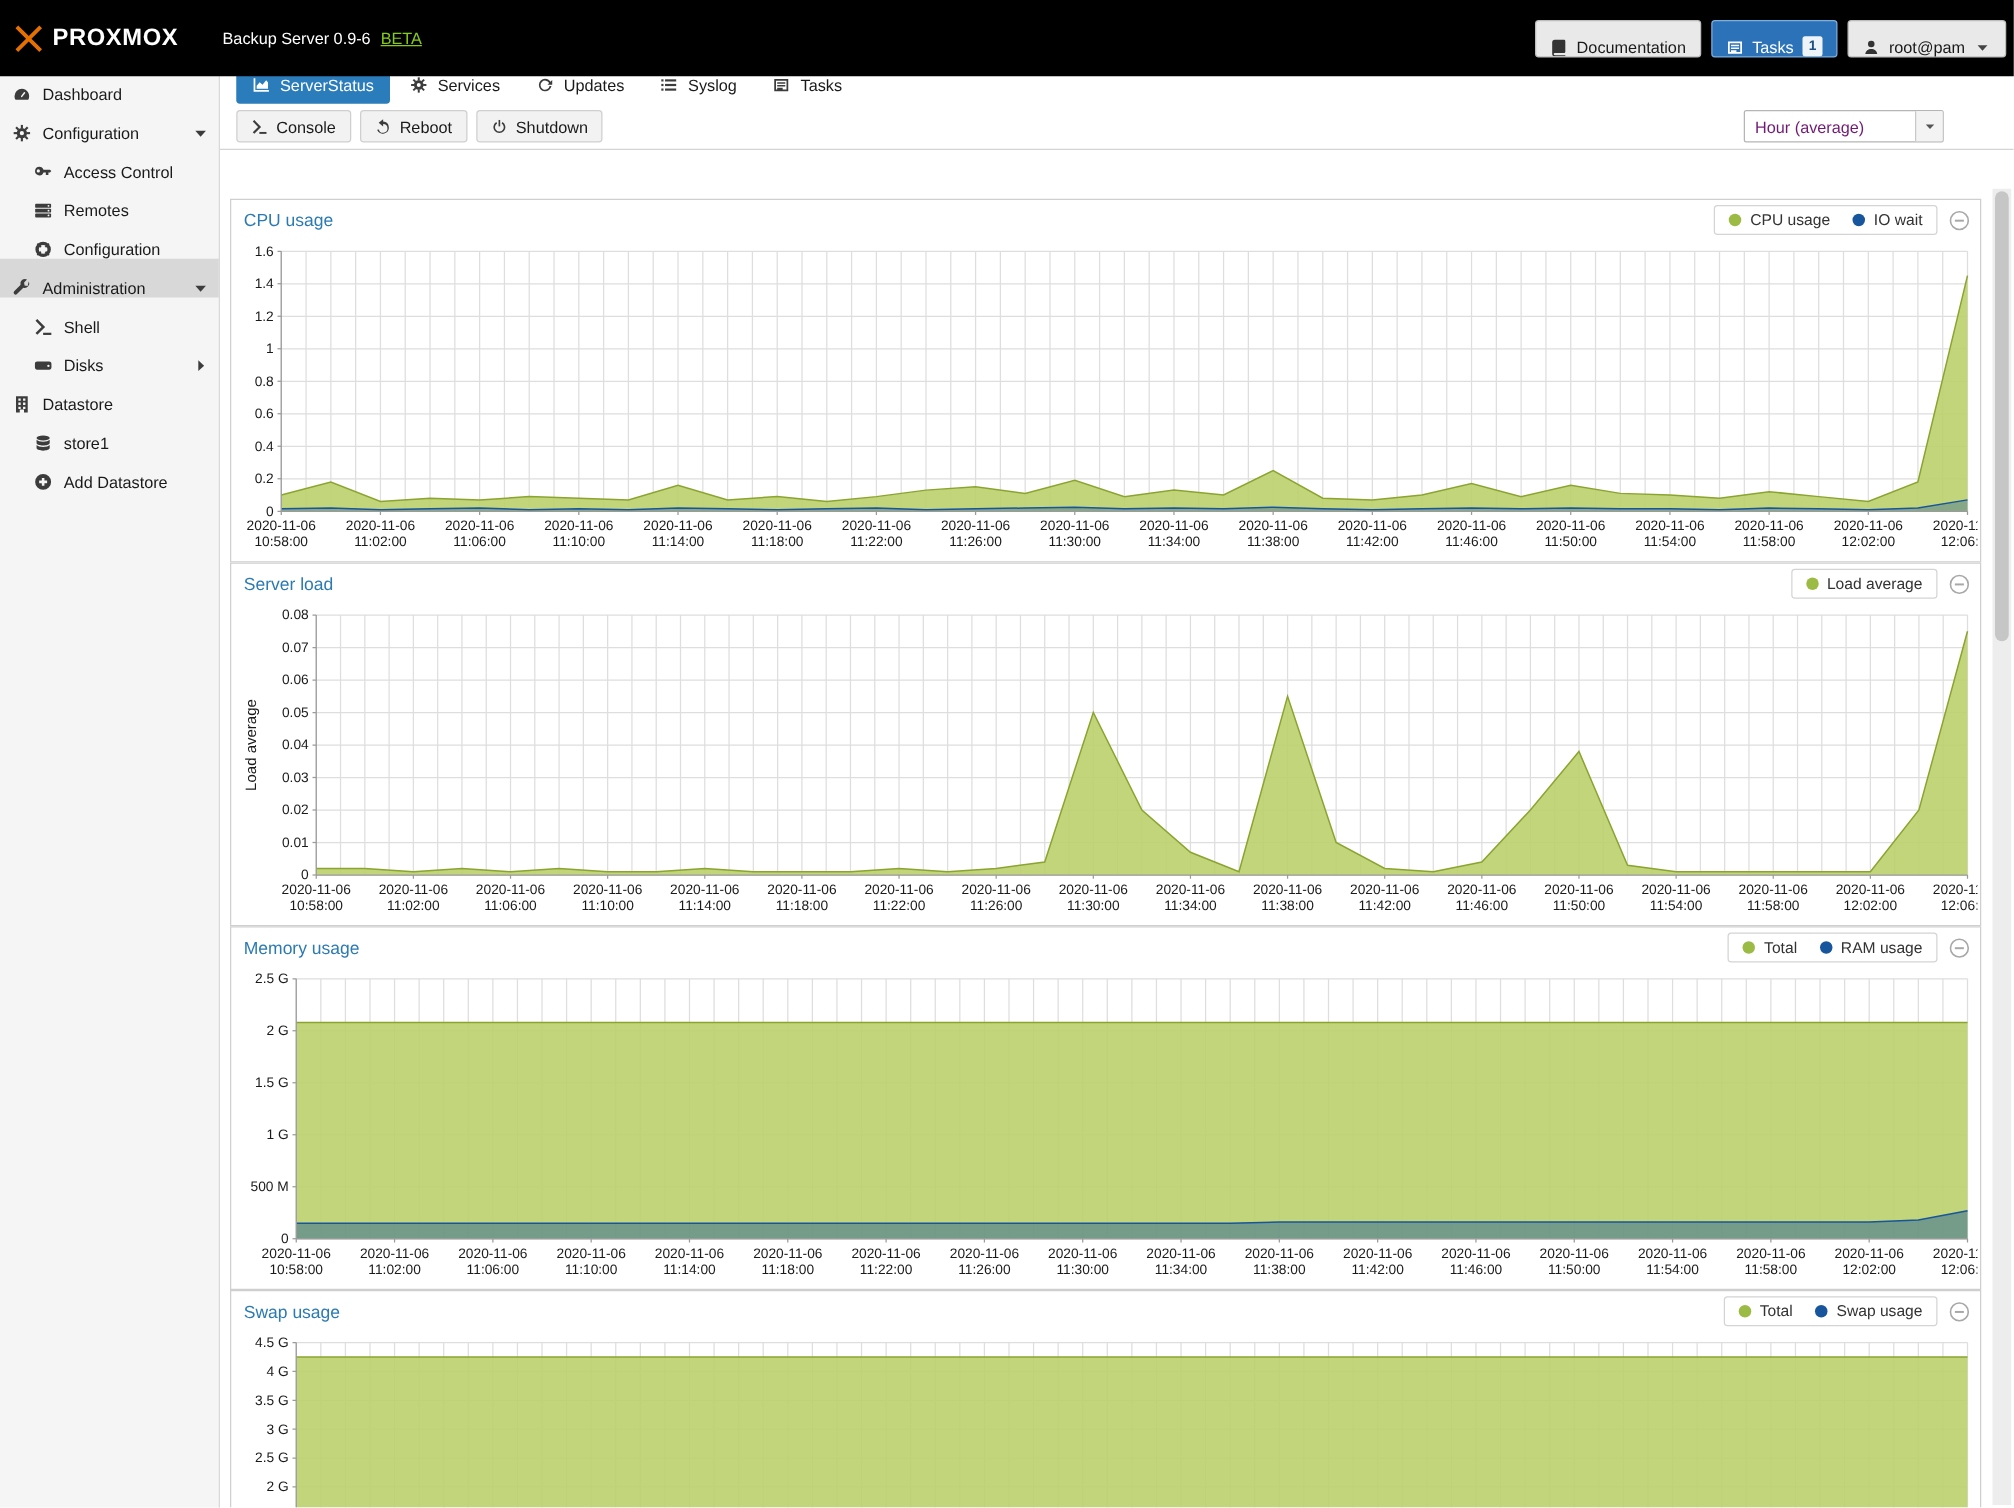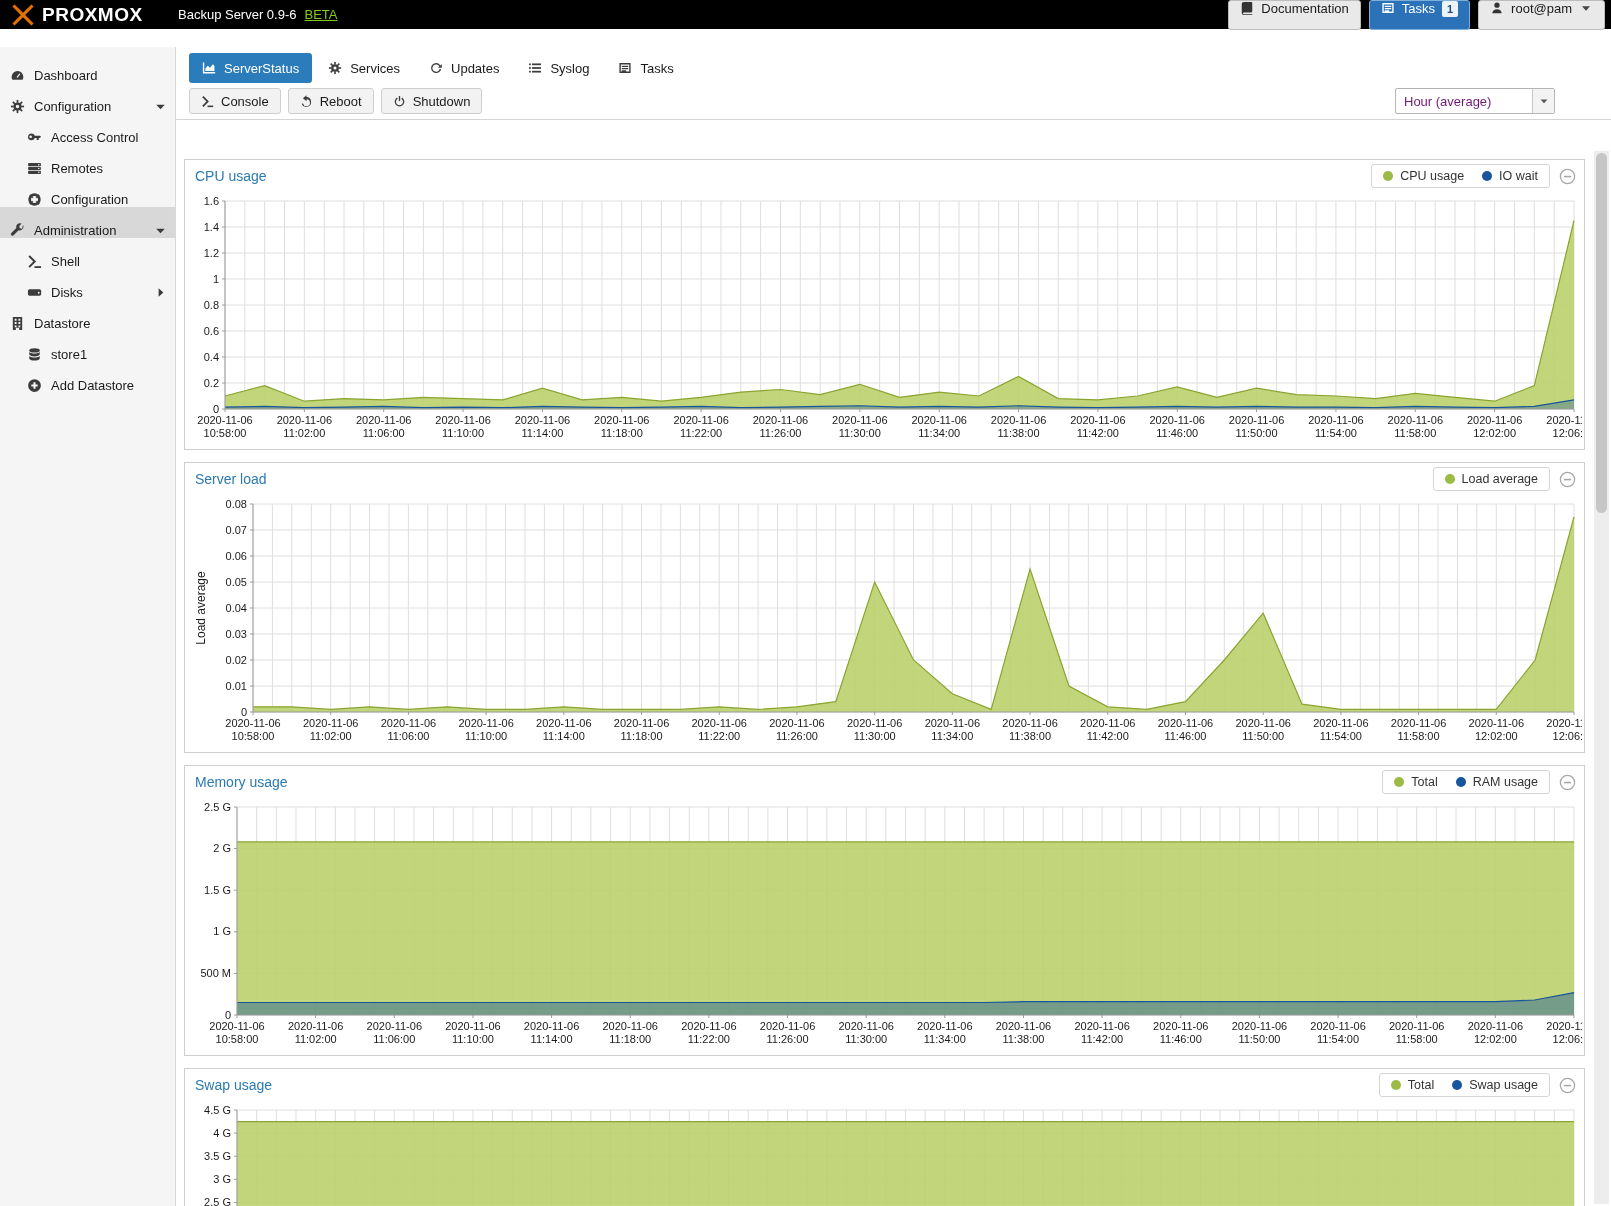--- a/index.html
+++ b/index.html
@@ -1,28 +1,28 @@
 <!DOCTYPE html>
 <html><head>
 <meta charset="utf-8">
 <style>
   *{box-sizing:border-box;margin:0;padding:0}
   html,body{width:1611px;height:1206px;overflow:hidden;background:#fff;
     font-family:"Liberation Sans",sans-serif;-webkit-font-smoothing:antialiased}
 
   
-  .topbar{position:absolute;top:0;left:0;right:0;height:29px;background:#000;
+  .topbar{position:absolute;top:0;left:0;right:0;height:61px;background:#000;
     display:flex;align-items:center;color:#fff;z-index:20}
   .logo{display:flex;align-items:center;gap:6px;padding:0 10px;width:178px}
   .logo .mark{width:26px;height:26px;display:block}
   .logo-text{font-size:19px;font-weight:bold;letter-spacing:.5px}
   .product{font-size:13px;color:#fff}
   .beta{color:#84cc16;font-size:13px;text-decoration:underline;margin-left:8px;cursor:pointer}
   .topbar-right{margin-left:auto;display:flex;gap:8px;padding-right:6px;align-items:center}
-  .tb-btn{display:flex;align-items:flex-start;gap:7px;height:30px;padding:0 11px;
+  .tb-btn{display:flex;align-items:flex-end;gap:7px;height:30px;padding:0 11px;
     border-radius:3px;font-size:13px;cursor:pointer;white-space:nowrap}
   .tb-btn.light{background:#e9e9e9;color:#1a1a1a;border:1px solid #bdbdbd}
   .tb-btn.blue{background:#2b72b8;color:#fff;border:1px solid #7fb0dd}
   .tb-btn .icon{width:14px;height:14px}
   .badge{background:#eef3f8;color:#1c4f86;border-radius:2px;padding:0 5px;
     font-size:11px;font-weight:bold;height:16px;line-height:16px}
   .tb-caret{width:11px;height:11px;color:#ddd}
 
   
   .sidebar{position:absolute;top:47px;left:0;width:176px;bottom:0;background:#f5f5f5;
@@ -53,21 +53,21 @@
   .tool-btn .icon{width:13px;height:13px;color:#3c3c3c}
   .combo{margin-left:auto;margin-right:56px;width:160px;height:26px;border:1px solid #b5b5b5;
     border-radius:2px;background:#fff;display:flex;align-items:center;font-size:13px;cursor:pointer}
   .combo .val{flex:1;padding-left:8px;color:#701a75;white-space:nowrap}
   .combo .trig{width:22px;height:100%;background:#f3f3f3;border-left:1px solid #c9c9c9;
     display:flex;align-items:center;justify-content:center;color:#555}
   .combo .trig .icon{width:12px;height:12px}
 
   
   .panels{position:absolute;top:104px;left:0;right:0;bottom:0;padding:8px 26px 0 8px;overflow:hidden}
-  .panel{border:1px solid #cfcfcf;margin-bottom:12px;background:#fff}
+  .panel{border:1px solid #cfcfcf;margin-bottom:0;background:#fff}
   .panel-hd{display:flex;align-items:center;padding:4px 8px 3px 10px}
   .panel-title{color:#2b7ab2;font-size:14px}
   .panel-tools{margin-left:auto;display:flex;align-items:center;gap:9px}
   .legend{display:flex;align-items:center;gap:18px;border:1px solid #d4d4d4;border-radius:3px;
     padding:4px 11px;background:#fff}
   .leg-item{display:flex;align-items:center;gap:7px;font-size:12.5px;color:#333;cursor:pointer}
   .leg-dot{width:10px;height:10px;border-radius:50%}
   .collapse-tool{width:17px;height:17px;color:#a8a8a8;cursor:pointer}
   .panel-bd{padding:2px 2px 4px 2px}
   svg.chart{display:block}

